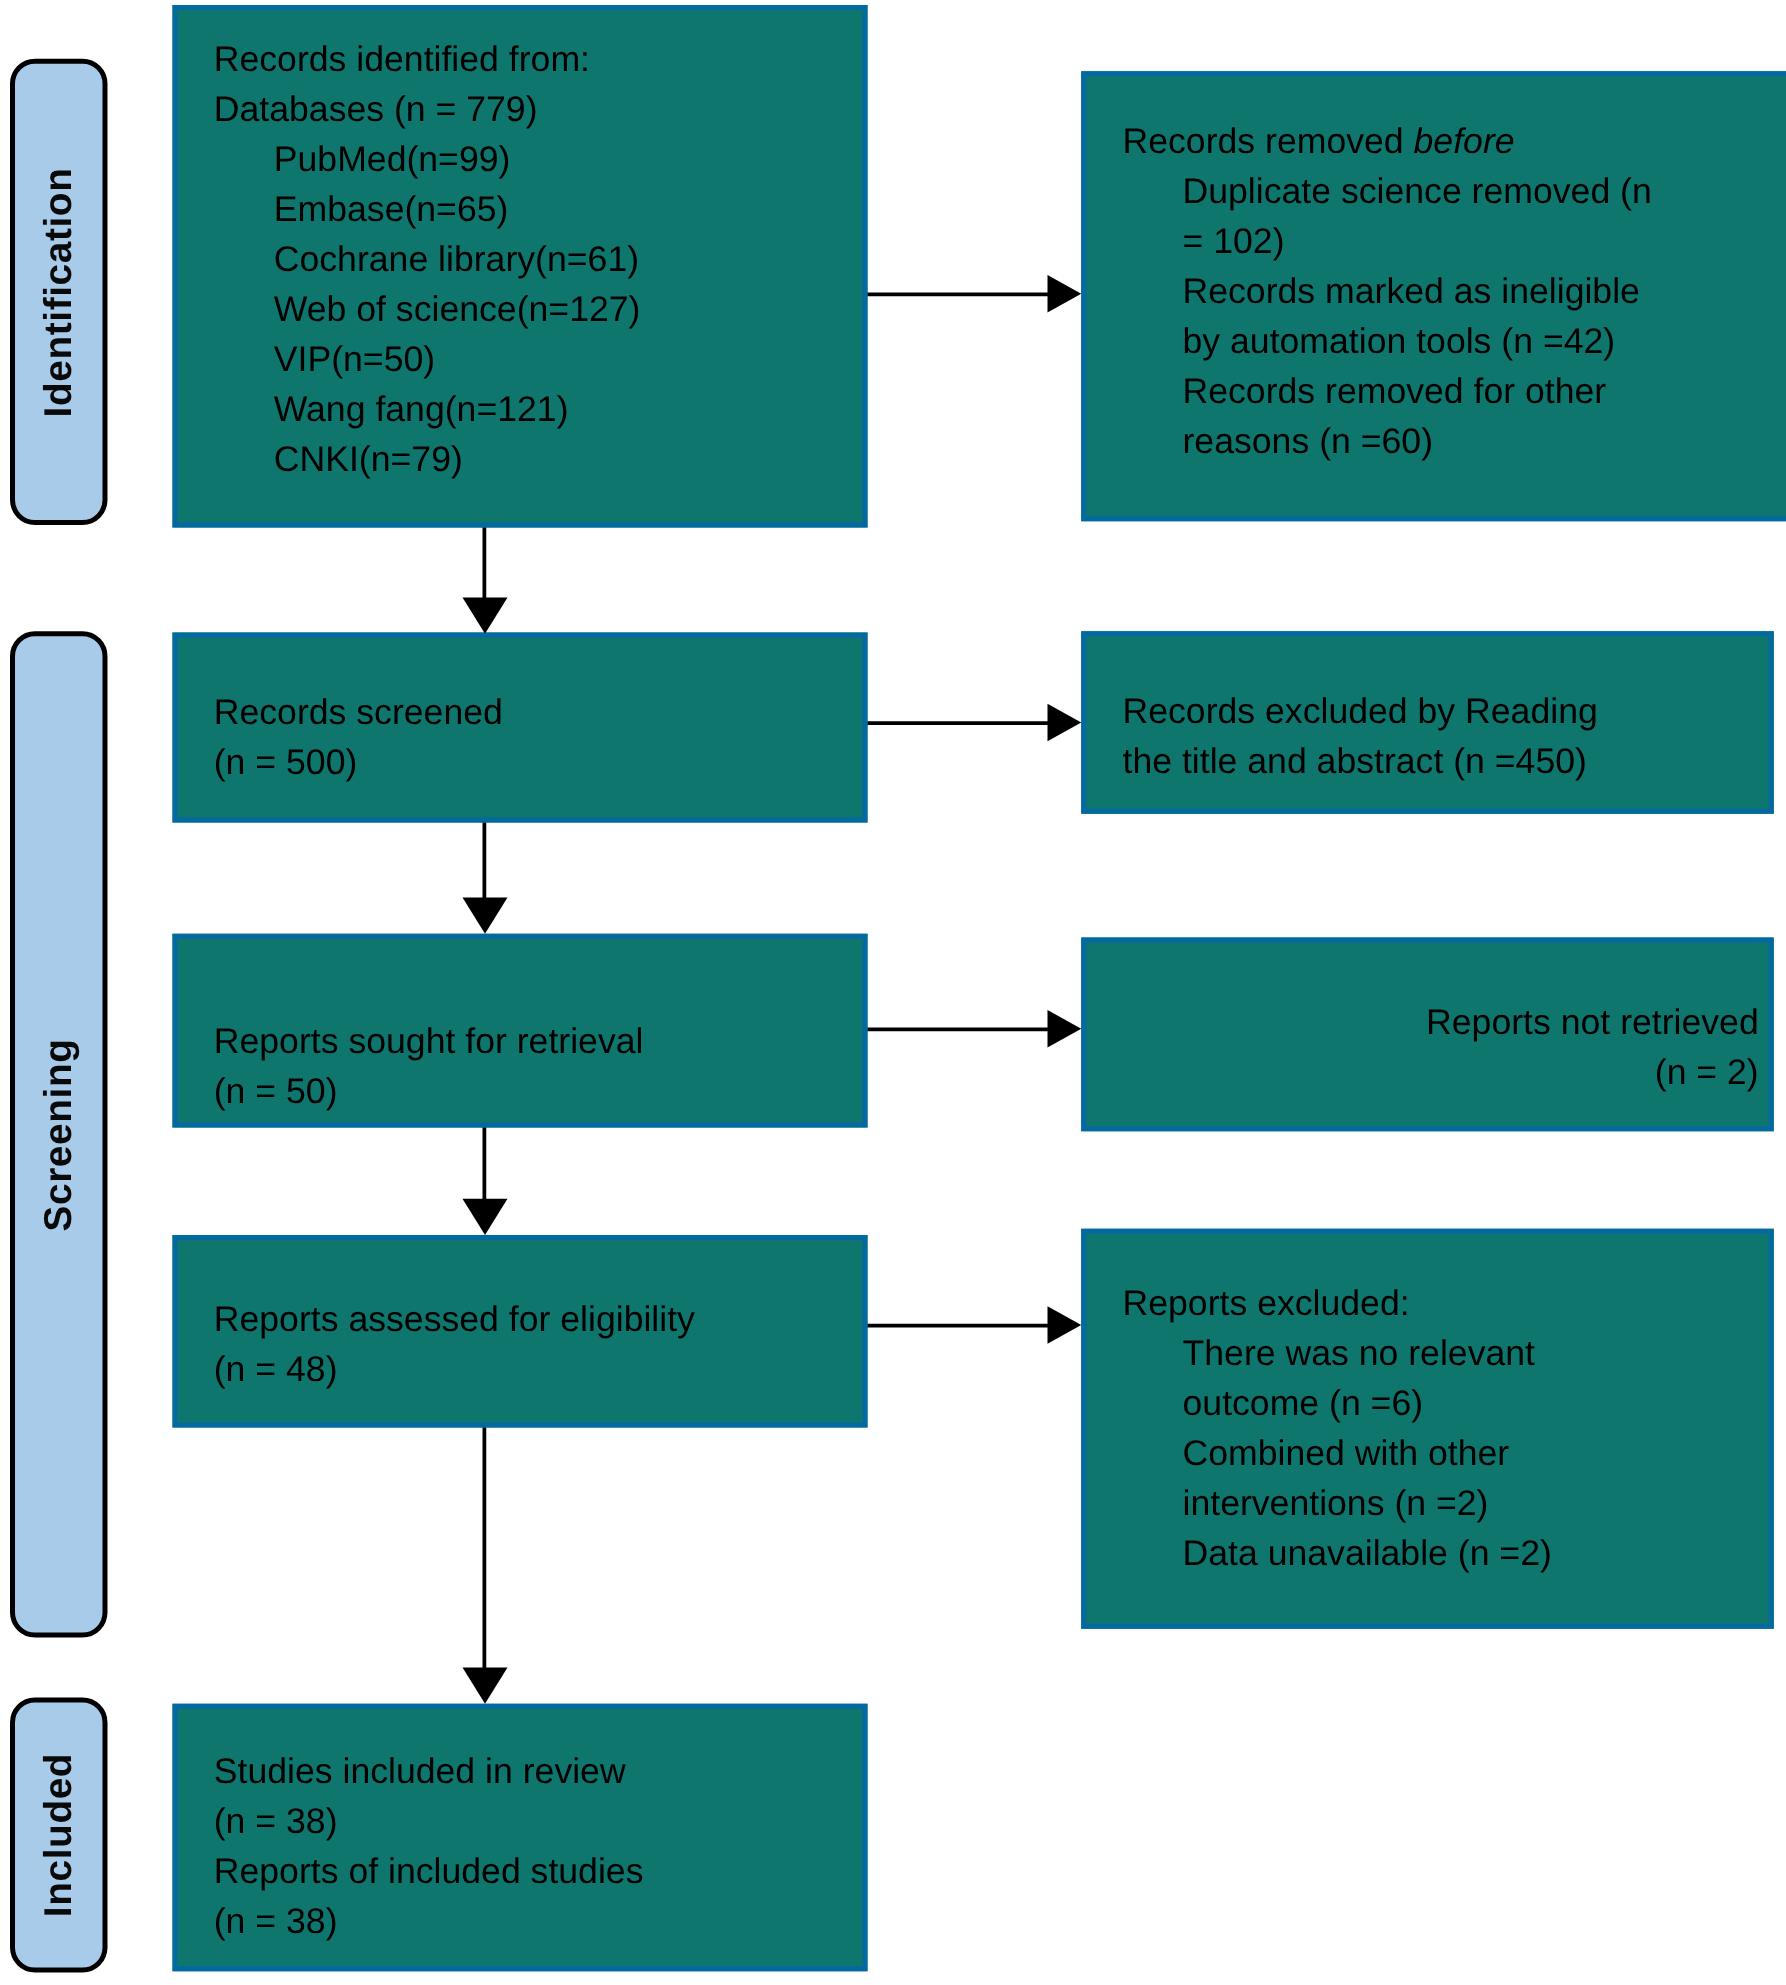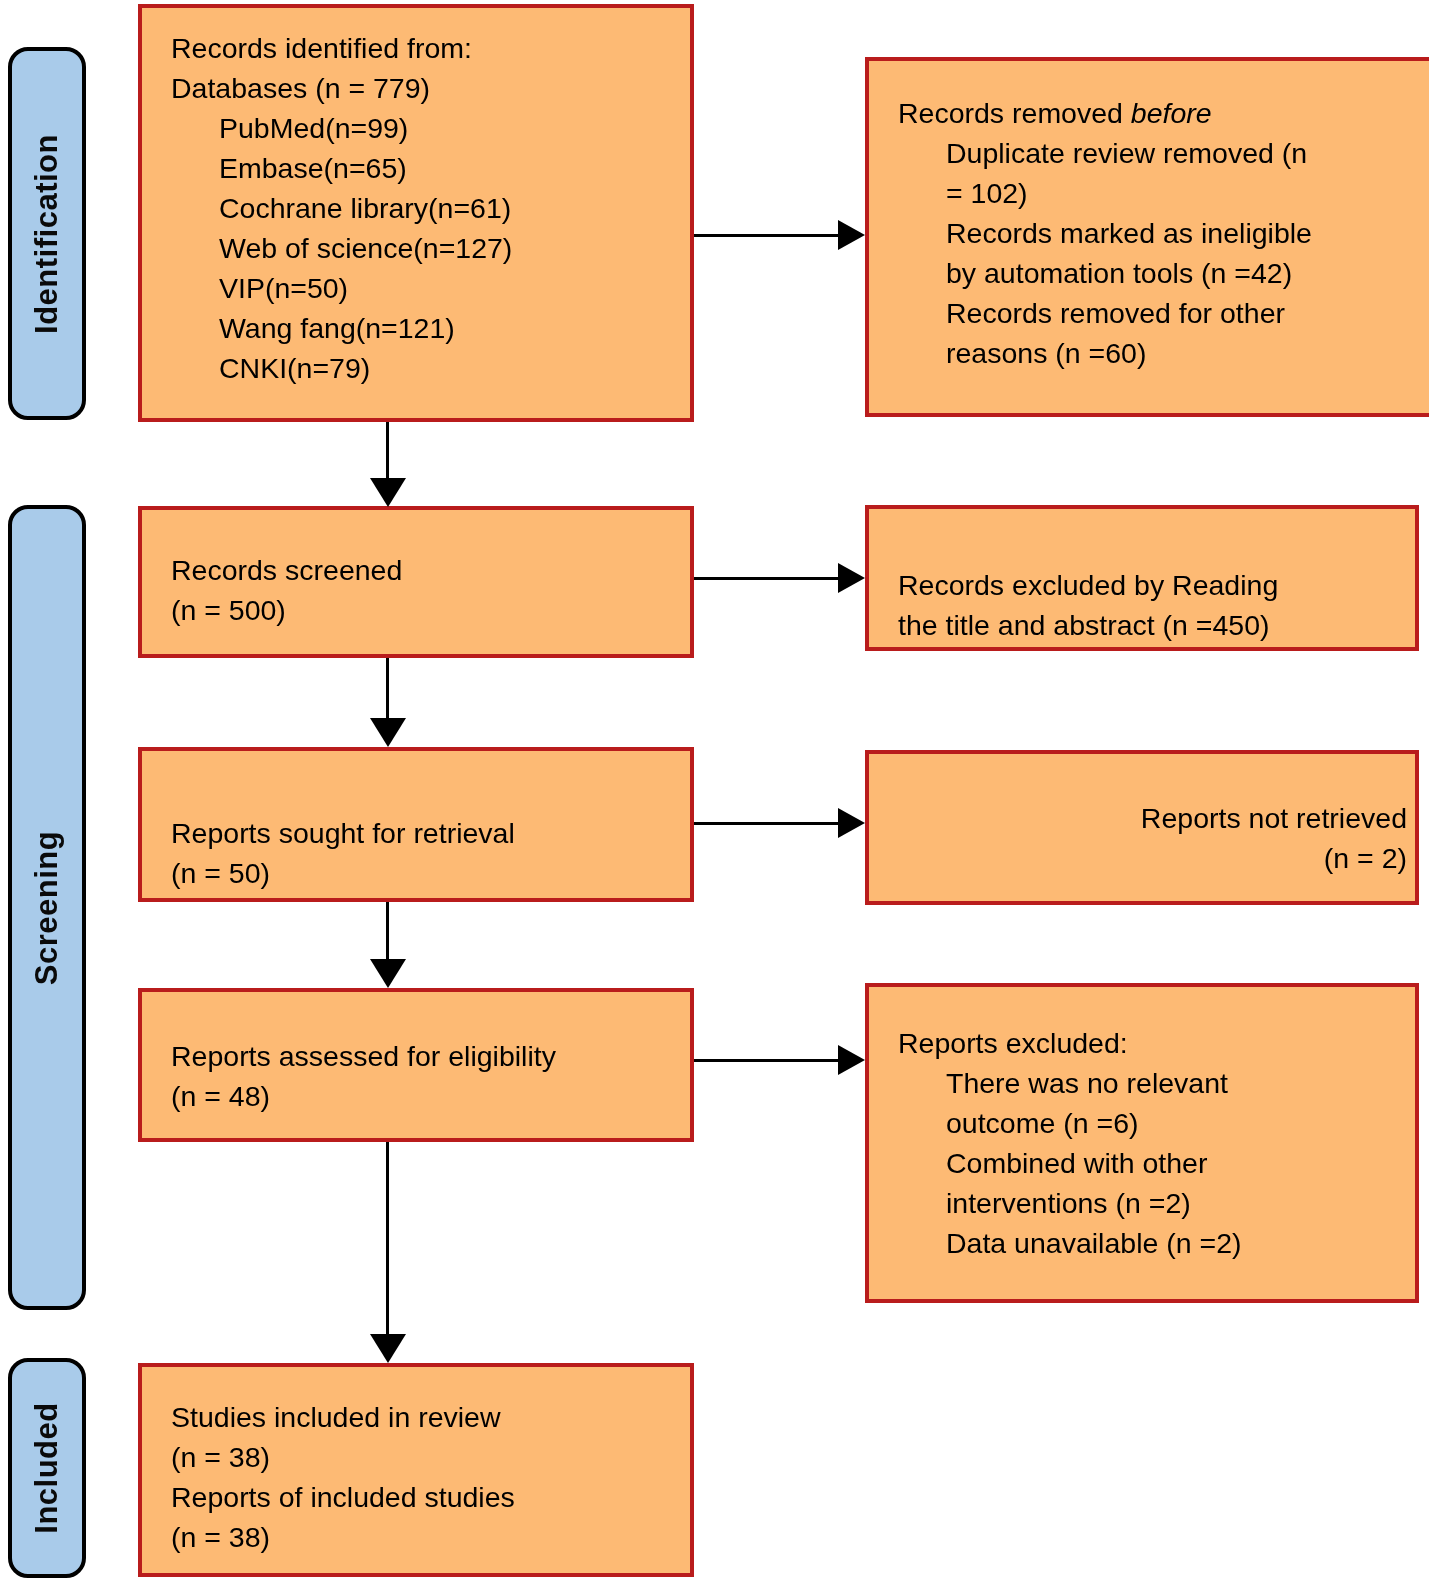--- a/index.html
+++ b/index.html
@@ -29,22 +29,22 @@
     transform: rotate(-90deg);
     white-space: nowrap;
     font-weight: bold;
     font-size: 31px;
     letter-spacing: 0.5px;
     color: #0a0a0a;
   }
   
   .fbox {
     position: absolute;
-    background: #fdba74;
-    border: 4px solid #b91c1c;
+    background: #0f766e;
+    border: 4px solid #0369a1;
     box-sizing: border-box;
     font-size: 28.5px;
     line-height: 40px;
   }
   .fbox .line { padding-left: 29px; padding-right: 8px; white-space: nowrap; }
   .fbox .line.indent-1 { padding-left: 77px; }
   .it { font-style: italic; }
   
   .vline { position: absolute; width: 3px; background: #000; }
   .hline { position: absolute; height: 3px; background: #000; }
@@ -105,29 +105,29 @@
 
   <div class="fbox" style="left:138px; top:1363px; width:556px; height:214px; padding-top:30px;">
       <div class="line indent-0"><span>Studies included in review</span></div>
       <div class="line indent-0"><span>(n = 38)</span></div>
       <div class="line indent-0"><span>Reports of included studies</span></div>
       <div class="line indent-0"><span>(n = 38)</span></div>
     </div>
 
   <div class="fbox" style="left:865px; top:57px; width:618px; height:360px; padding-top:32px;">
       <div class="line indent-0"><span>Records removed </span><span class="it">before</span></div>
-      <div class="line indent-1"><span>Duplicate review removed (n</span></div>
+      <div class="line indent-1"><span>Duplicate science removed (n</span></div>
       <div class="line indent-1"><span>= 102)</span></div>
       <div class="line indent-1"><span>Records marked as ineligible</span></div>
       <div class="line indent-1"><span>by automation tools (n =42)</span></div>
       <div class="line indent-1"><span>Records removed for other</span></div>
       <div class="line indent-1"><span>reasons (n =60)</span></div>
     </div>
 
-  <div class="fbox" style="left:865px; top:505px; width:554px; height:146px; padding-top:56px;">
+  <div class="fbox" style="left:865px; top:505px; width:554px; height:146px; padding-top:40px;">
       <div class="line indent-0"><span>Records excluded by Reading</span></div>
       <div class="line indent-0"><span>the title and abstract (n =450)</span></div>
     </div>
 
   <div class="fbox" style="left:865px; top:750px; width:554px; height:155px; padding-top:44px;text-align:right;">
       <div class="line indent-0"><span>Reports not retrieved</span></div>
       <div class="line indent-0"><span>(n = 2)</span></div>
     </div>
 
   <div class="fbox" style="left:865px; top:983px; width:554px; height:320px; padding-top:36px;">

